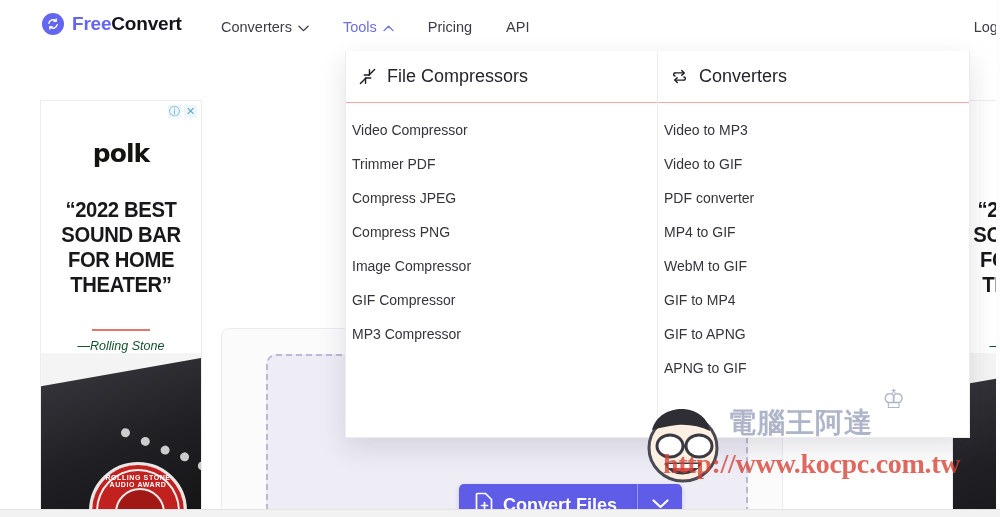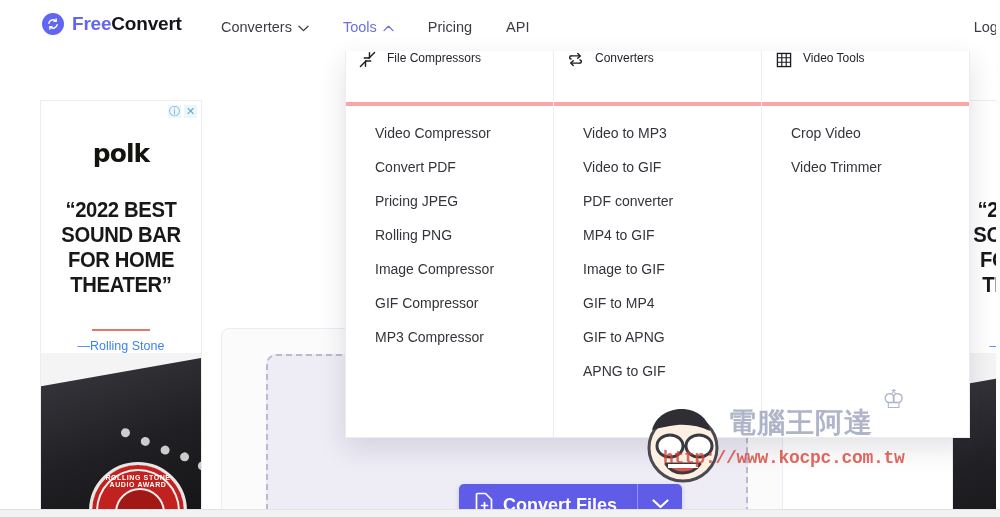--- a/index.html
+++ b/index.html
@@ -169,21 +169,21 @@
     transform: scaleX(0.92); transform-origin: center;
   }
   .ad-rule {
     position: absolute; left: 50%; top: 228px;
     width: 58px; height: 2px; margin-left: -29px;
     background: #e0796a;
   }
   .ad-attrib {
     position: absolute; left: 0; top: 238px; width: 100%;
     text-align: center;
-    font-size: 12.5px; color: #3b82f6;
+    font-size: 12.5px; font-style: italic; color: #14532d;
   }
   .ad-photo {
     position: absolute; left: 0; bottom: 0; width: 100%; height: 165px;
     background: #f4f4f4; overflow: hidden;
   }
   .speaker {
     position: absolute; left: -14px; top: 18px;
     width: 215px; height: 168px;
     background: linear-gradient(170deg, #34343a 0%, #202024 45%, #121214 100%);
     transform: rotate(-10deg);
@@ -230,33 +230,33 @@
     display: flex;
   }
   .mm-col {
     flex: 1 1 0;
     position: relative;
     padding: 0;
   }
   .mm-col + .mm-col { border-left: 1px solid #ededf1; }
   .mm-head {
     height: 51px;
-    display: flex; align-items: flex-start; gap: 11px;
+    display: flex; align-items: center; gap: 11px;
     padding-left: 13px;
-    border-bottom: 4px solid #fca5a5;
-    font-size: 12px;
+    border-bottom: 1px solid #fca5a5;
+    font-size: 18px;
     color: #24242c;
     white-space: nowrap;
   }
   .mm-head .hico {
     width: 17px; height: 17px; flex: none;
     display: flex; align-items: center; justify-content: center;
     color: #1c1c24;
   }
-  .mm-list { padding: 12px 0 0 29px; }
+  .mm-list { padding: 12px 0 0 6px; }
   .mm-item {
     font-size: 14px;
     color: #34343c;
     line-height: 1;
     padding: 8px 0 12px 0;
     cursor: pointer;
     white-space: nowrap;
   }
 
   
@@ -274,22 +274,22 @@
   .wm-cn {
     position: absolute; left: 92px; top: 12px;
     font-family: "DejaVu Sans", sans-serif;
     font-size: 28px; font-weight: 700;
     color: rgba(126,136,168,0.62);
     letter-spacing: 1px;
     white-space: nowrap;
   }
   .wm-url {
     position: absolute; left: 27px; top: 56px;
-    font-family: Liberation Mono, monospace;
-    font-size: 18px; font-weight: 700;
+    font-family: Liberation Serif, serif;
+    font-size: 28px; font-weight: 700;
     color: rgba(214,62,50,0.78);
     letter-spacing: -0.3px;
     white-space: nowrap;
   }
   .wm-crown {
     position: absolute; left: 246px; top: -8px;
     color: rgba(126,136,168,0.62);
     font-size: 26px;
   }
 </style>
@@ -419,23 +419,23 @@
             <path d="M16.5 1.5L10.6 7.4" stroke="#1c1c24" stroke-width="1.5" stroke-linecap="round"></path>
             <path d="M11.2 1.9v5.5h-5.5" stroke="#1c1c24" stroke-width="1.5" stroke-linecap="round" stroke-linejoin="round" transform="translate(-0.1,0)"></path>
             <path d="M1.5 16.5L7.4 10.6" stroke="#1c1c24" stroke-width="1.5" stroke-linecap="round"></path>
             <path d="M6.8 16.1v-5.5h5.5" stroke="#1c1c24" stroke-width="1.5" stroke-linecap="round" stroke-linejoin="round" transform="translate(0.1,0)"></path>
           </svg>
         </span>
         <span>File Compressors</span>
       </div>
       <div class="mm-list">
         <div class="mm-item">Video Compressor</div>
-        <div class="mm-item">Convert PDF</div>
-        <div class="mm-item">Pricing JPEG</div>
-        <div class="mm-item">Rolling PNG</div>
+        <div class="mm-item">Trimmer PDF</div>
+        <div class="mm-item">Compress JPEG</div>
+        <div class="mm-item">Compress PNG</div>
         <div class="mm-item">Image Compressor</div>
         <div class="mm-item">GIF Compressor</div>
         <div class="mm-item">MP3 Compressor</div>
       </div>
     </div>
 
     <div class="mm-col">
       <div class="mm-head">
         <span class="hico">
           <svg width="17" height="17" viewBox="0 0 18 18" fill="none" aria-hidden="true">
@@ -447,42 +447,27 @@
             <path d="M13.7 12.8c2 0 2-3.3 0-3.3" stroke="#1c1c24" stroke-width="1.5" stroke-linecap="round"></path>
           </svg>
         </span>
         <span>Converters</span>
       </div>
       <div class="mm-list">
         <div class="mm-item">Video to MP3</div>
         <div class="mm-item">Video to GIF</div>
         <div class="mm-item">PDF converter</div>
         <div class="mm-item">MP4 to GIF</div>
-        <div class="mm-item">Image to GIF</div>
+        <div class="mm-item">WebM to GIF</div>
         <div class="mm-item">GIF to MP4</div>
         <div class="mm-item">GIF to APNG</div>
         <div class="mm-item">APNG to GIF</div>
       </div>
     </div>
 
-    <div class="mm-col">
-      <div class="mm-head">
-        <span class="hico">
-          <svg width="16" height="16" viewBox="0 0 18 18" fill="none" aria-hidden="true">
-            <rect x="1.6" y="1.6" width="14.8" height="14.8" stroke="#1c1c24" stroke-width="1.5"></rect>
-            <path d="M6.5 1.6v14.8M11.5 1.6v14.8M1.6 6.5h14.8M1.6 11.5h14.8" stroke="#1c1c24" stroke-width="1.3"></path>
-          </svg>
-        </span>
-        <span>Video Tools</span>
-      </div>
-      <div class="mm-list">
-        <div class="mm-item">Crop Video</div>
-        <div class="mm-item">Video Trimmer</div>
-      </div>
-    </div>
 
   </div>
 
   <div class="watermark">
     <div class="wm-face">
       <svg width="94" height="94" viewBox="0 0 94 94" aria-hidden="true">
         <ellipse cx="47" cy="52" rx="34" ry="33" fill="#fdf0e2" stroke="#4a4a52" stroke-width="3"></ellipse>
         <path d="M16 34c4-16 20-22 32-21 13 1 24 9 26 22-10-5-22-7-33-6-10 1-18 3-25 5z" fill="#2e2e34"></path>
         <ellipse cx="34" cy="50" rx="13" ry="11" fill="#ffffff" stroke="#3a3a42" stroke-width="3"></ellipse>
         <ellipse cx="63" cy="50" rx="13" ry="11" fill="#ffffff" stroke="#3a3a42" stroke-width="3"></ellipse>

